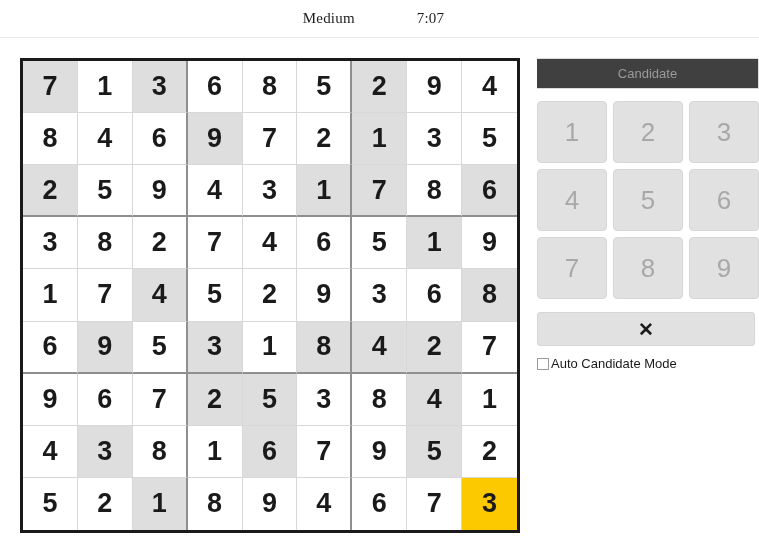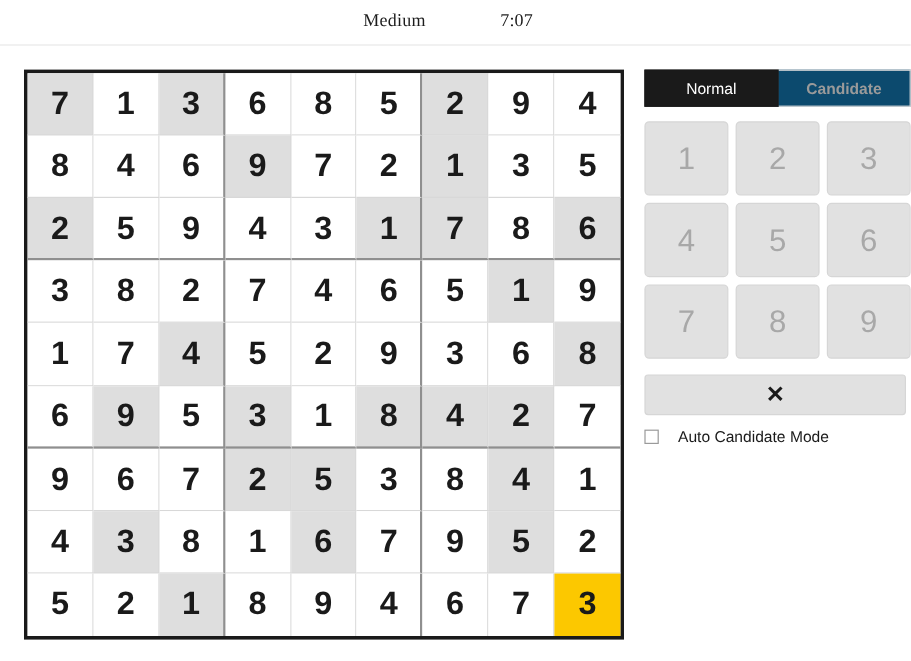--- a/index.html
+++ b/index.html
@@ -101,25 +101,24 @@
     box-sizing: border-box;
     cursor: pointer;
     user-select: none;
   }
   .mode-tab.active {
     background: #1a1a1a;
     color: #ffffff;
     border: 1px solid #1a1a1a;
   }
   .mode-tab.inactive {
-    background: #0c4a6e;
+    background: #404040;
     color: #9a9a9a;
     border: 1px solid #dcdcdc;
     border-left: none;
-    font-weight: bold;
   }
 
   #numpad {
     margin-top: 12px;
     display: grid;
     grid-template-columns: repeat(3, 70px);
     grid-template-rows: repeat(3, 62px);
     gap: 6px;
   }
   .num-btn {
@@ -152,21 +151,21 @@
     font-weight: bold;
     cursor: pointer;
     user-select: none;
     box-sizing: border-box;
   }
 
   #auto-row {
     margin-top: 10px;
     display: flex;
     align-items: center;
-    gap: 16px;
+    gap: 2px;
   }
   #auto-box {
     width: 12px;
     height: 12px;
     border: 1px solid #9a9a9a;
     background: #ffffff;
     box-sizing: border-box;
     cursor: pointer;
   }
   #auto-label {
@@ -265,23 +264,20 @@
       <div class="cell row-last">9</div>
       <div class="cell col-b row-last">4</div>
       <div class="cell row-last">6</div>
       <div class="cell row-last">7</div>
       <div class="cell sel col-last row-last">3</div>
     </div>
 
   <div id="panel">
 
     <div id="mode-tabs">
-      <div class="mode-tab active">
-        <span>Normal</span>
-      </div>
       <div class="mode-tab inactive">
         <span>Candidate</span>
       </div>
     </div>
 
     <div id="numpad">
         <div class="num-btn">1</div>
         <div class="num-btn">2</div>
         <div class="num-btn">3</div>
         <div class="num-btn">4</div>

